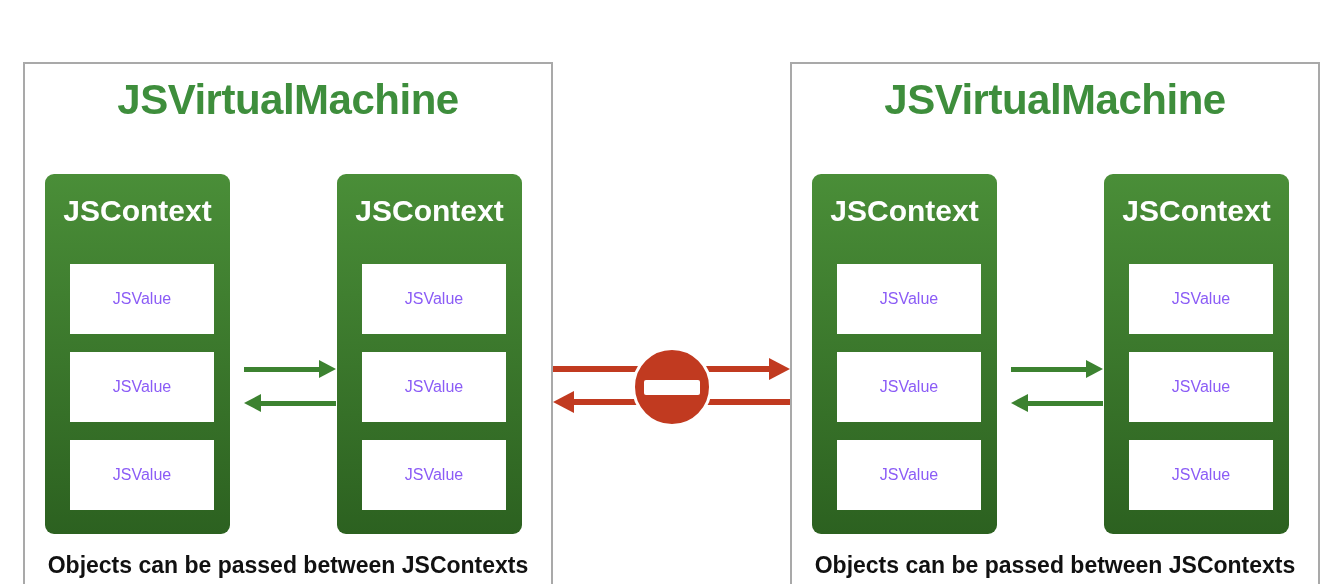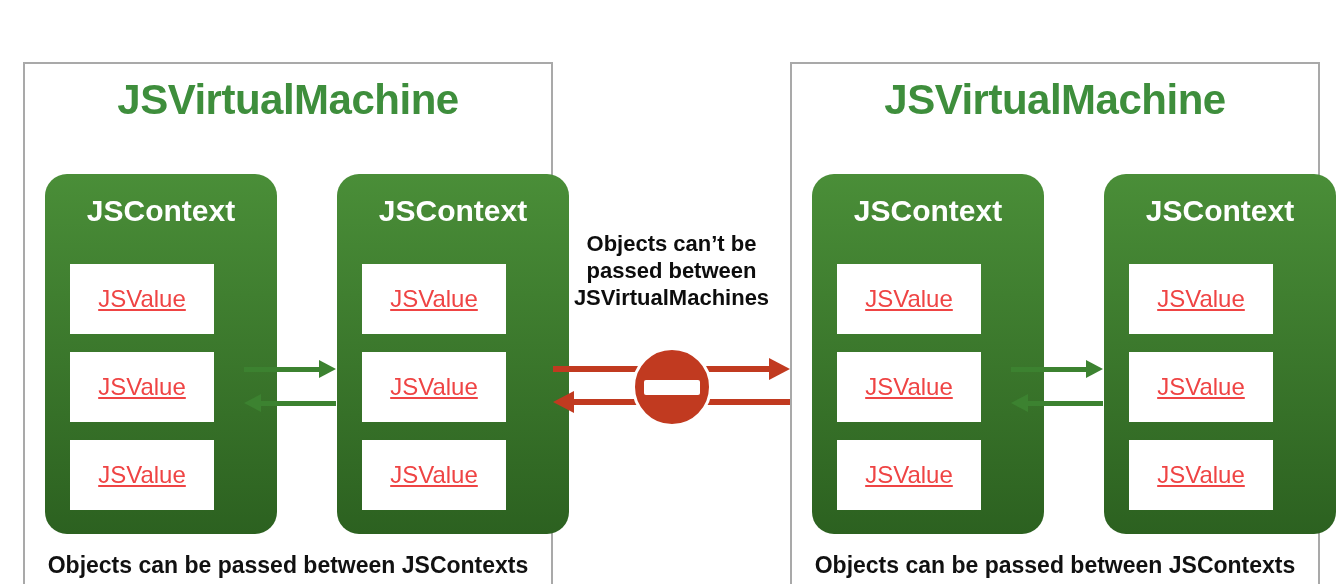--- a/index.html
+++ b/index.html
@@ -10,29 +10,29 @@
   .vm-panel{position:absolute;top:33px;width:530px;height:535px;background:#ffffff;
             border:2px solid #a9a9a9;box-sizing:border-box;}
   .vm-panel.left{left:23px;}
   .vm-panel.right{left:790px;}
   .vm-title{position:absolute;top:12px;left:0;right:0;text-align:center;
             font-size:42px;font-weight:bold;color:#3e8e3c;letter-spacing:-0.5px;}
   .vm-caption{position:absolute;bottom:16px;left:0;right:0;text-align:center;
               font-size:23px;font-weight:bold;color:#111111;}
 
   
-  .ctx{position:absolute;top:110px;width:232px;height:360px;border-radius:22px;
+  .ctx{position:absolute;top:110px;width:185px;height:360px;border-radius:9px;
        background:linear-gradient(to bottom,#4a8e38,#2c6120);}
   .ctx.a{left:20px;}
   .ctx.b{left:312px;}
   .ctx-title{position:absolute;top:20px;left:0;right:0;text-align:center;
              font-size:30px;font-weight:bold;color:#ffffff;}
   .jsvalue{position:absolute;left:25px;width:144px;height:70px;background:#ffffff;
            display:flex;align-items:center;justify-content:center;
-           font-size:24px;color:#ef4444;text-decoration:underline;}
+           font-size:16px;color:#8b5cf6;}
   .jsvalue.v0{top:90px;}
   .jsvalue.v1{top:178px;}
   .jsvalue.v2{top:266px;}
 
   
   .arrow{position:absolute;display:flex;align-items:center;}
   .arrow .shaft{flex:1;height:5px;}
   .arrow .head-r{width:0;height:0;border-top:9px solid transparent;
                  border-bottom:9px solid transparent;border-left:17px solid;}
   .arrow .head-l{width:0;height:0;border-top:9px solid transparent;
@@ -89,25 +89,20 @@
     </div>
     <div class="arrow green g-arrow bottom">
       <span class="head-l"></span>
       <span class="shaft"></span>
     </div>
 
     <div class="vm-caption">Objects can be passed between JSContexts</div>
   </div>
 
   <div class="middle">
-    <div class="middle-note">
-      <div>Objects can’t be</div>
-      <div>passed between</div>
-      <div>JSVirtualMachines</div>
-    </div>
 
     <div class="arrow red r-arrow top">
       <span class="shaft"></span>
       <span class="head-r"></span>
     </div>
     <div class="arrow red r-arrow bottom">
       <span class="head-l"></span>
       <span class="shaft"></span>
     </div>
 

